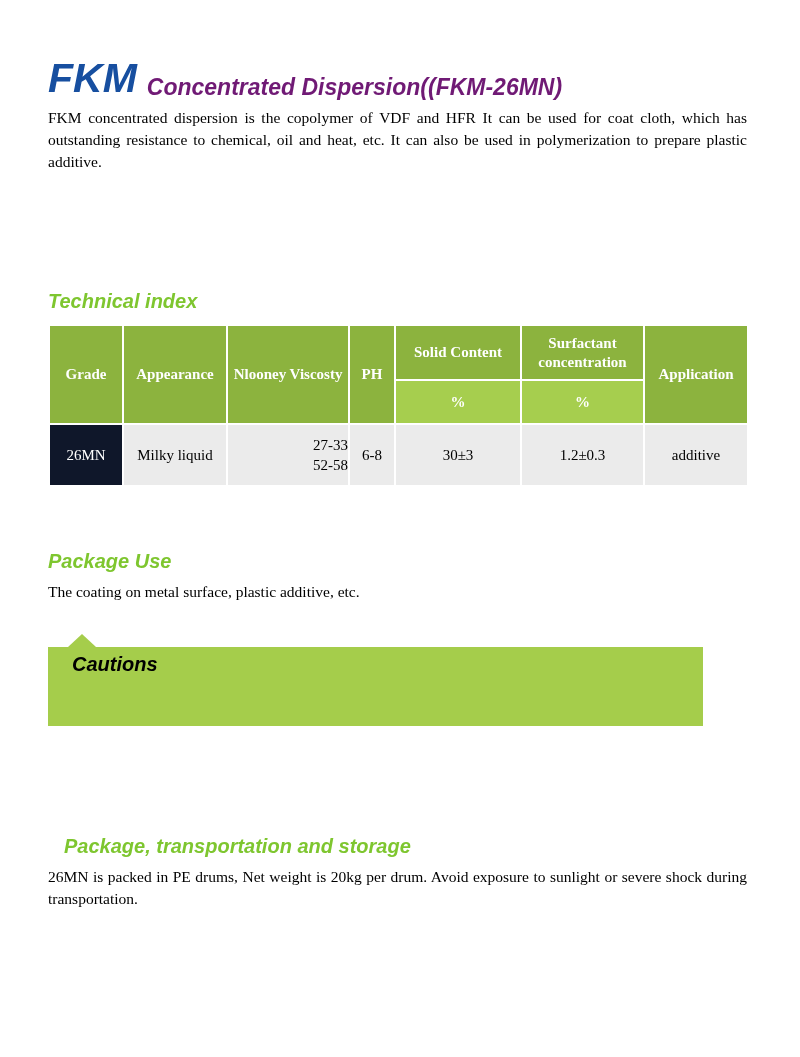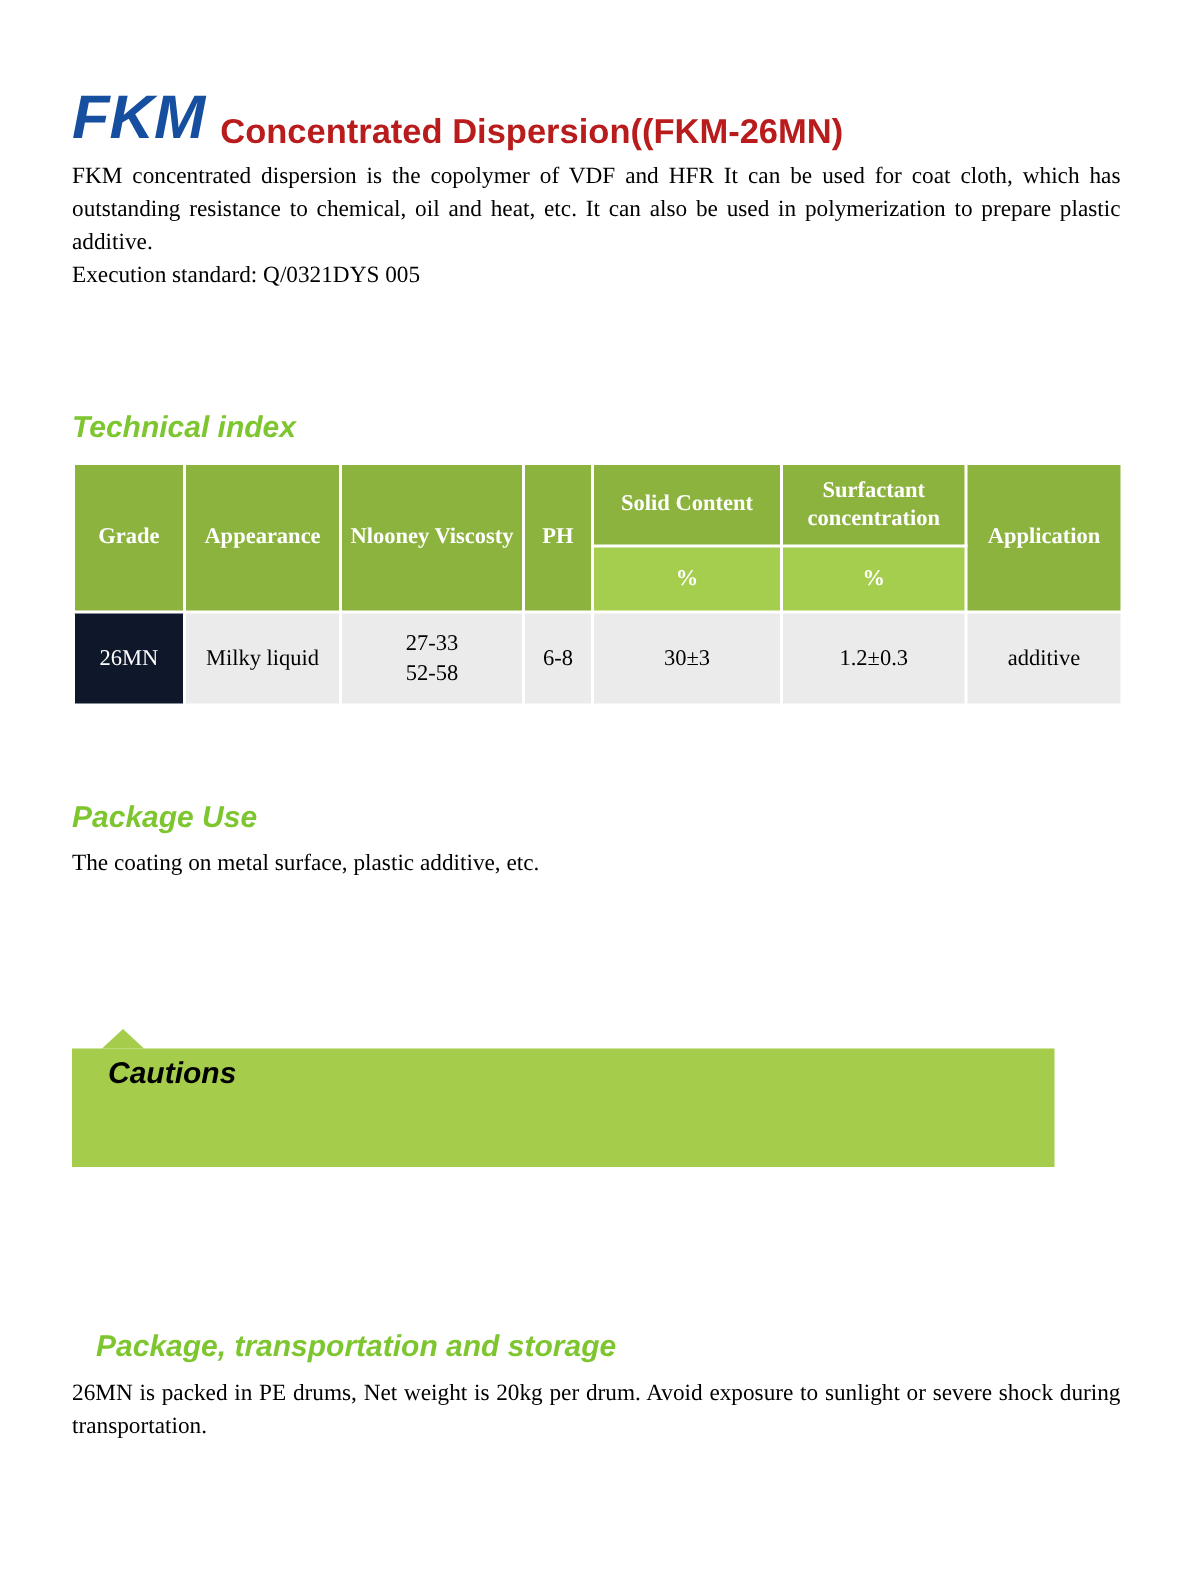--- a/index.html
+++ b/index.html
@@ -30,35 +30,36 @@
     font-weight: 700;
     font-style: italic;
     font-size: 41px;
     letter-spacing: 0px;
     color: #174FA0;
     line-height: 1;
   }
   .logo-sub {
     font-family: "Liberation Sans", sans-serif;
     font-weight: 700;
+    font-style: italic;
     font-size: 23px;
-    color: #b91c1c;
+    color: #701a75;
     line-height: 1;
   }
   
   .section-heading {
     font-family: "Liberation Sans", sans-serif;
     font-weight: 700;
     font-style: italic;
     font-size: 20px;
     color: #7EC62F;
     line-height: 1.2;
   }
   .h-intro   { margin-top: 62px; }
-  .h-tech    { margin-top: 78px; }
+  .h-tech    { margin-top: 116px; }
   .h-use     { margin-top: 62px; }
   .h-package { margin-top: 108px; margin-left: 16px; }
   
   .body-text {
     margin-top: 8px;
     font-size: 15.5px;
     line-height: 22px;
     text-align: justify;
     color: #000000;
   }
@@ -92,32 +93,32 @@
   .row-unit { height: 44px; }
   .row-data { height: 62px; }
   .tech-table td {
     background: #EBEBEB;
     color: #000000;
   }
   .tech-table td.grade-cell {
     background: #0f172a;
     color: #ffffff;
   }
-  .visc-line { line-height: 1.35; }
+  .visc-line { line-height: 1.35; text-align: right; }
   .col-grade { width: 74px; }
   .col-appearance { width: 104px; }
   .col-viscosity { width: 122px; }
   .col-ph { width: 46px; }
   .col-solid { width: 126px; }
   .col-surfactant { width: 123px; }
   .col-application { width: 104px; }
   
   .cautions-box {
     position: relative;
-    margin-top: 112px;
+    margin-top: 44px;
     width: 655px;
     background: #A5CD4B;
     padding: 6px 20px 14px 17px;
     min-height: 79px;
   }
   .cautions-triangle {
     position: absolute;
     top: -13px;
     left: 20px;
     width: 0;
@@ -145,21 +146,20 @@
 <body>
 
 <div class="page">
 
   <div class="logo-row">
     <span class="logo-main">FKM</span>
     <span class="logo-sub">Concentrated Dispersion((FKM-26MN)</span>
   </div>
 
   <div class="body-text">FKM concentrated dispersion is the copolymer of VDF and HFR It can be used for coat cloth, which has outstanding resistance to chemical, oil and heat, etc. It can also be used in polymerization to prepare plastic additive.</div>
-  <div class="body-text no-justify" style="margin-top:0;">Execution standard: Q/0321DYS 005</div>
 
   <div class="section-heading h-tech">Technical index</div>
   <table class="tech-table">
     <colgroup>
       <col class="col-grade">
         <col class="col-appearance">
         <col class="col-viscosity">
         <col class="col-ph">
       <col class="col-solid">
         <col class="col-surfactant">

